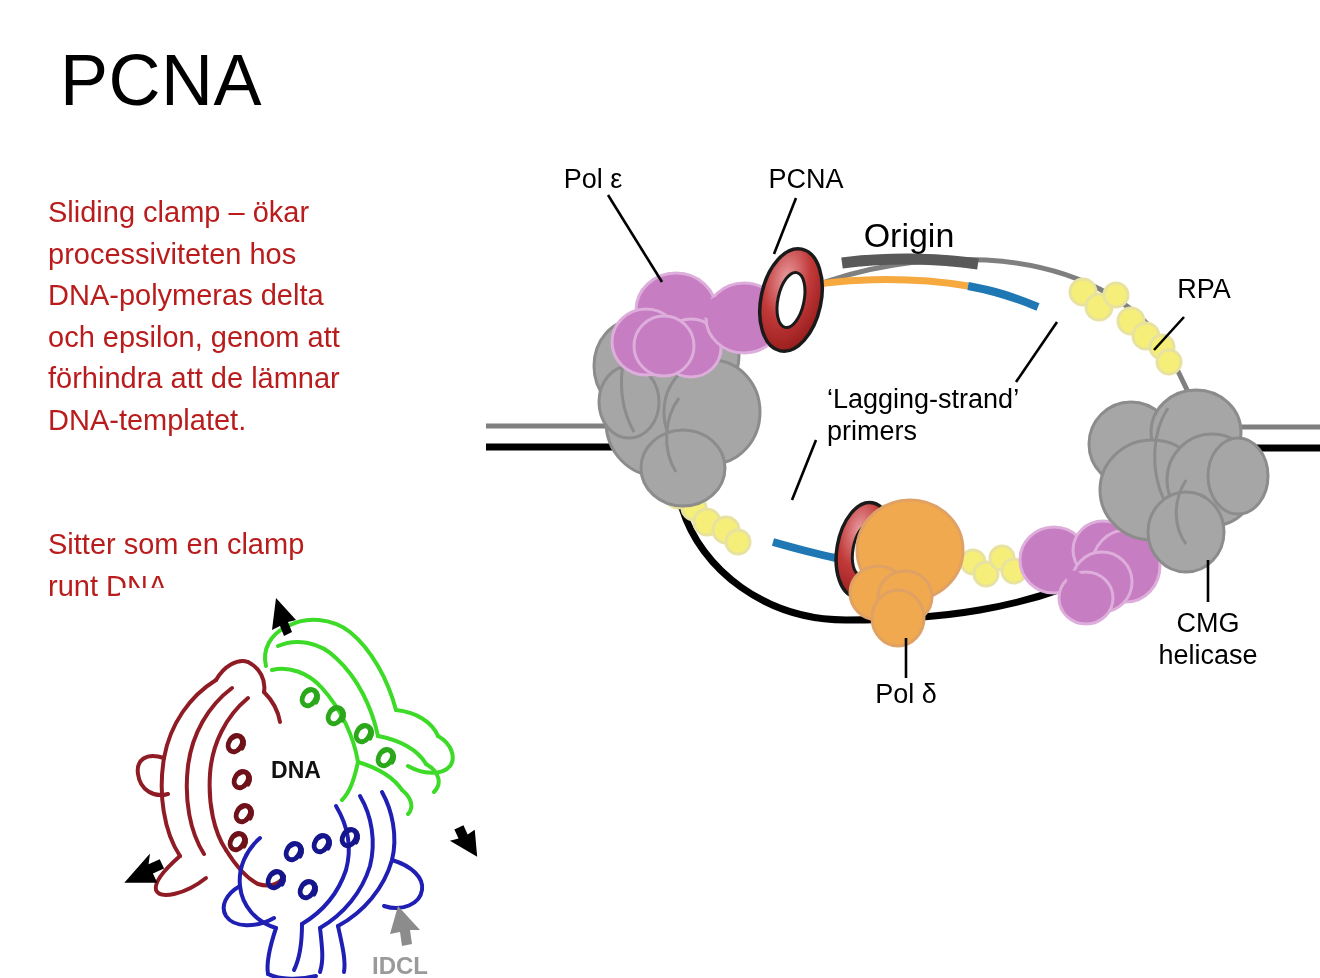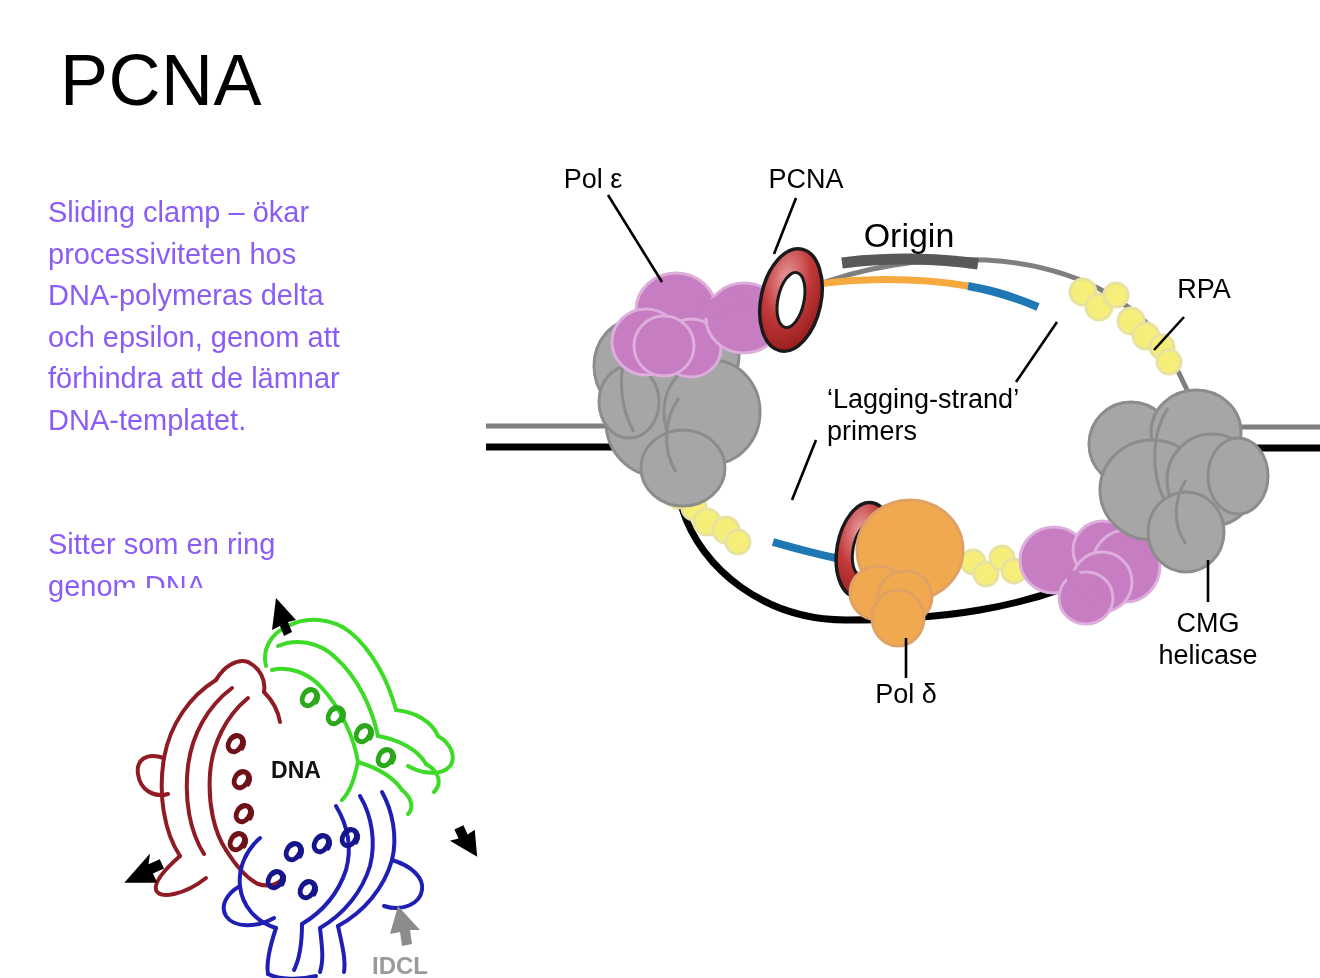--- a/index.html
+++ b/index.html
@@ -31,21 +31,21 @@
     color: #000000;
     white-space: nowrap;
   }
   .body-text {
     position: absolute;
     left: 48px;
     width: 300px;
     font-size: 29px;
     line-height: 41.5px;
     font-weight: 400;
-    color: #8b5cf6;
+    color: #b91c1c;
   }
   #body-para-1 { top: 192px; }
   #body-para-2 { top: 524px; }
 
   #diagram-wrap {
     position: absolute;
     left: 486px;
     top: 150px;
     width: 854px;
     height: 580px;
@@ -62,21 +62,21 @@
   #structure-svg { display: block; }
 </style>
 </head>
 <body>
 
 <div id="slide">
 
   <div id="slide-title">PCNA</div>
 
   <div class="body-text" id="body-para-1">Sliding clamp – ökar processiviteten hos DNA-polymeras delta och epsilon, genom att förhindra att de lämnar DNA-templatet.</div>
-  <div class="body-text" id="body-para-2">Sitter som en ring genom DNA.</div>
+  <div class="body-text" id="body-para-2">Sitter som en clamp runt DNA.</div>
 
   <div id="diagram-wrap">
     <svg id="diagram-svg" width="854" height="580" viewBox="0 0 854 580" xmlns="http://www.w3.org/2000/svg">
       <defs>
         <radialGradient id="ringGradTop" cx="0.35" cy="0.3" r="0.85">
           <stop offset="0%" stop-color="#e79a9e"></stop>
           <stop offset="45%" stop-color="#c23a3a"></stop>
           <stop offset="100%" stop-color="#8d1414"></stop>
         </radialGradient>
         <radialGradient id="ringGradBot" cx="0.35" cy="0.3" r="0.85">

